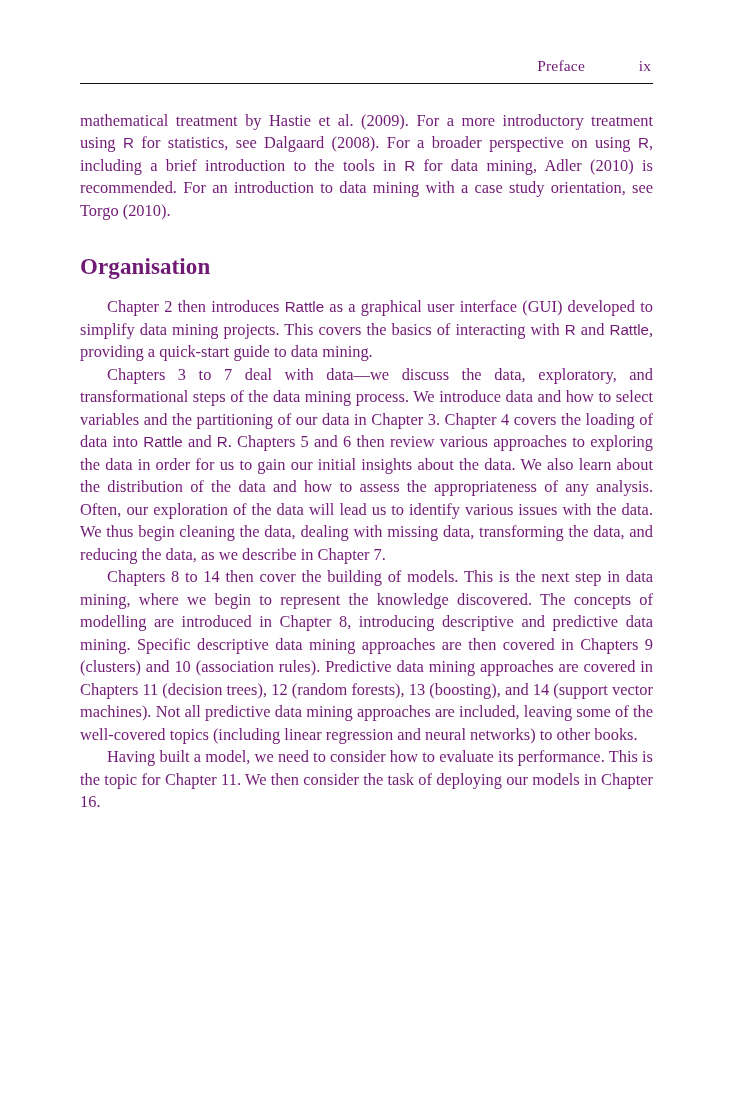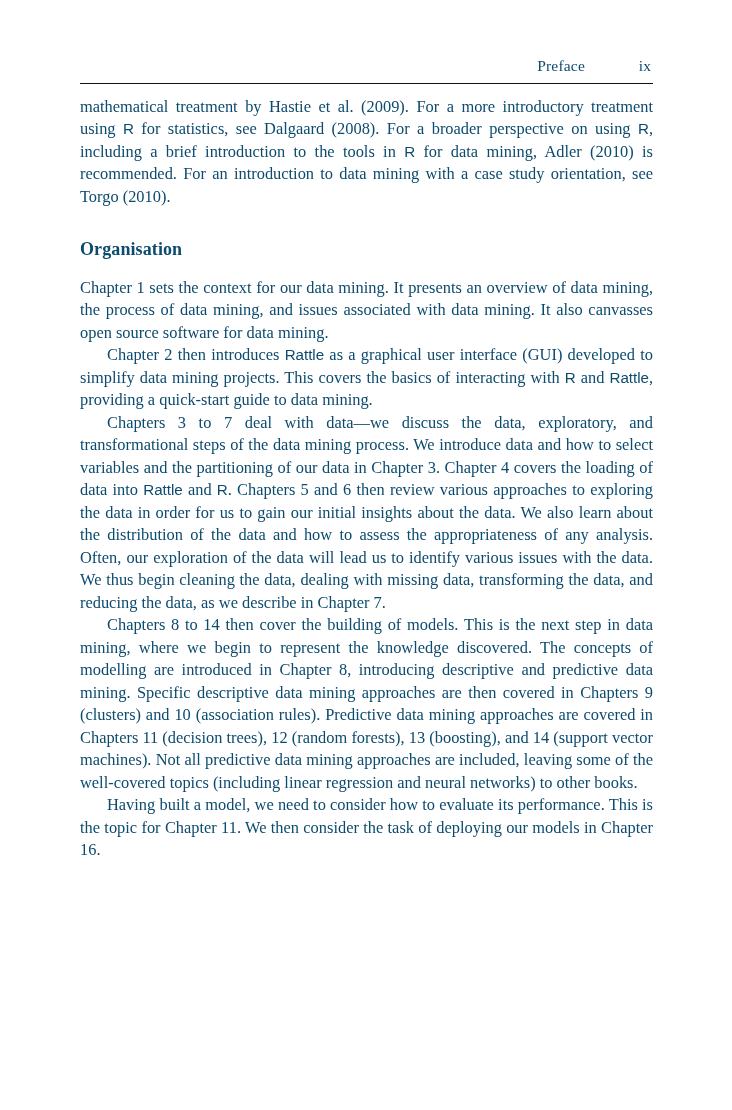--- a/index.html
+++ b/index.html
@@ -7,21 +7,21 @@
     padding: 0;
     background: #ffffff;
   }
   .page {
     position: relative;
     width: 732px;
     height: 1110px;
     background: #ffffff;
     overflow: hidden;
     font-family: "Liberation Serif", "DejaVu Serif", serif;
-    color: #0c4a6e;
+    color: #701a75;
   }
   .content {
     position: absolute;
     left: 80px;
     top: 58px;
     width: 573px;
   }
 
   
   .running-head {
@@ -43,21 +43,21 @@
     font-size: 15.5px;
   }
   .head-rule {
     height: 0;
     border-top: 1.6px solid #111111;
     width: 100%;
   }
 
   
   .body {
-    margin-top: 12px;
+    margin-top: 26px;
   }
   p.para {
     margin: 0;
     font-size: 16.4px;
     line-height: 22.5px;
     text-align: justify;
     text-justify: inter-word;
     hyphens: manual;
     -webkit-hyphens: manual;
     text-indent: 0;
@@ -67,21 +67,21 @@
   }
   .code {
     font-family: "Liberation Sans", "DejaVu Sans", sans-serif;
     font-size: 15.2px;
     letter-spacing: -0.05px;
   }
 
   
   h2.section-heading {
     margin: 0;
-    font-size: 18px;
+    font-size: 23px;
     font-weight: bold;
     line-height: 1.1;
     letter-spacing: 0.1px;
     font-family: "Liberation Serif", "DejaVu Serif", serif;
   }
   .heading-block {
     padding-top: 32px;
     padding-bottom: 17px;
   }
 </style>
@@ -101,21 +101,20 @@
 
       <div id="paras-before">
           <p class="para" id="p-intro-continued">mathematical treatment by Hastie et al. (2009). For a more introductory treatment using <span class="code">R</span> for statistics, see Dalgaard (2008). For a broader perspective on using <span class="code">R</span>, including a brief introduction to the tools in <span class="code">R</span> for data mining, Adler (2010) is recommended. For an introduction to data mining with a case study orientation, see Torgo (2010).</p>
         </div>
 
       <div class="heading-block">
         <h2 class="section-heading">Organisation</h2>
       </div>
 
       <div id="paras-after">
-          <p class="para" id="p-chapter-1">Chapter 1 sets the context for our data mining. It presents an overview of data mining, the process of data mining, and issues associated with data mining. It also canvasses open source software for data mining.</p>
           <p class="para indent" id="p-chapter-2">Chapter 2 then introduces <span class="code">Rattle</span> as a graphical user interface (GUI) developed to simplify data mining projects. This covers the basics of interacting with <span class="code">R</span> and <span class="code">Rattle</span>, providing a quick-start guide to data mining.</p>
           <p class="para indent" id="p-chapters-3-to-7">Chapters 3 to 7 deal with data—we discuss the data, exploratory, and transformational steps of the data mining process. We introduce data and how to select variables and the partitioning of our data in Chapter 3. Chapter 4 covers the loading of data into <span class="code">Rattle</span> and <span class="code">R</span>. Chapters 5 and 6 then review various approaches to exploring the data in order for us to gain our initial insights about the data. We also learn about the distribution of the data and how to assess the appropriateness of any analysis. Often, our exploration of the data will lead us to identify various issues with the data. We thus begin cleaning the data, dealing with missing data, transforming the data, and reducing the data, as we describe in Chapter 7.</p>
           <p class="para indent" id="p-chapters-8-to-14">Chapters 8 to 14 then cover the building of models. This is the next step in data mining, where we begin to represent the knowledge discovered. The concepts of modelling are introduced in Chapter 8, introducing descriptive and predictive data mining. Specific descriptive data mining approaches are then covered in Chapters 9 (clusters) and 10 (association rules). Predictive data mining approaches are covered in Chapters 11 (decision trees), 12 (random forests), 13 (boosting), and 14 (support vector machines). Not all predictive data mining approaches are included, leaving some of the well-covered topics (including linear regression and neural networks) to other books.</p>
           <p class="para indent" id="p-evaluation-deployment">Having built a model, we need to consider how to evaluate its performance. This is the topic for Chapter 11. We then consider the task of deploying our models in Chapter 16.</p>
         </div>
 
     </div>
   </div>
 </div>
 

